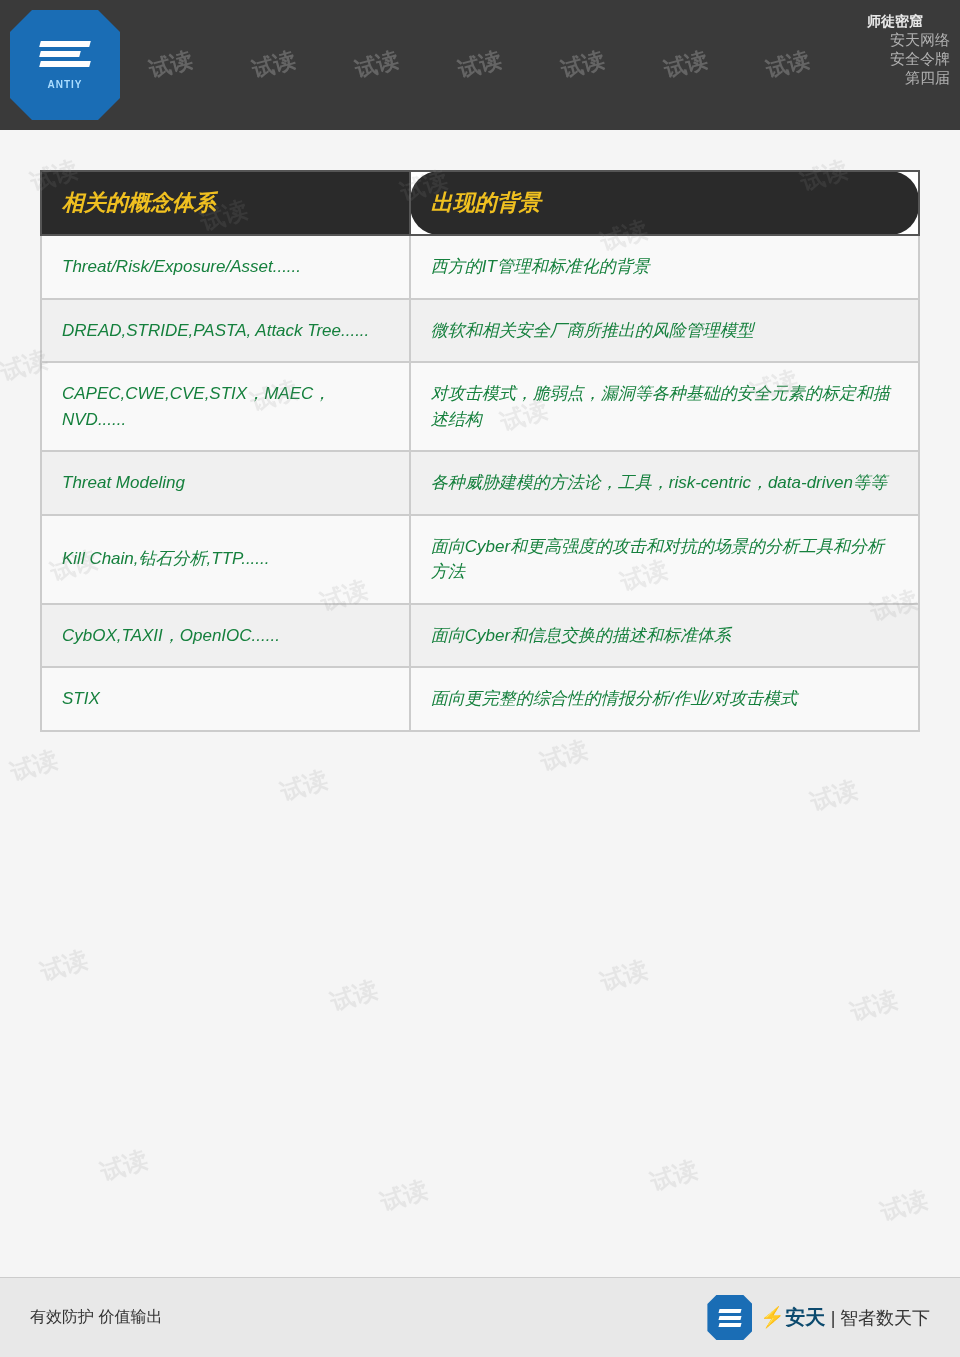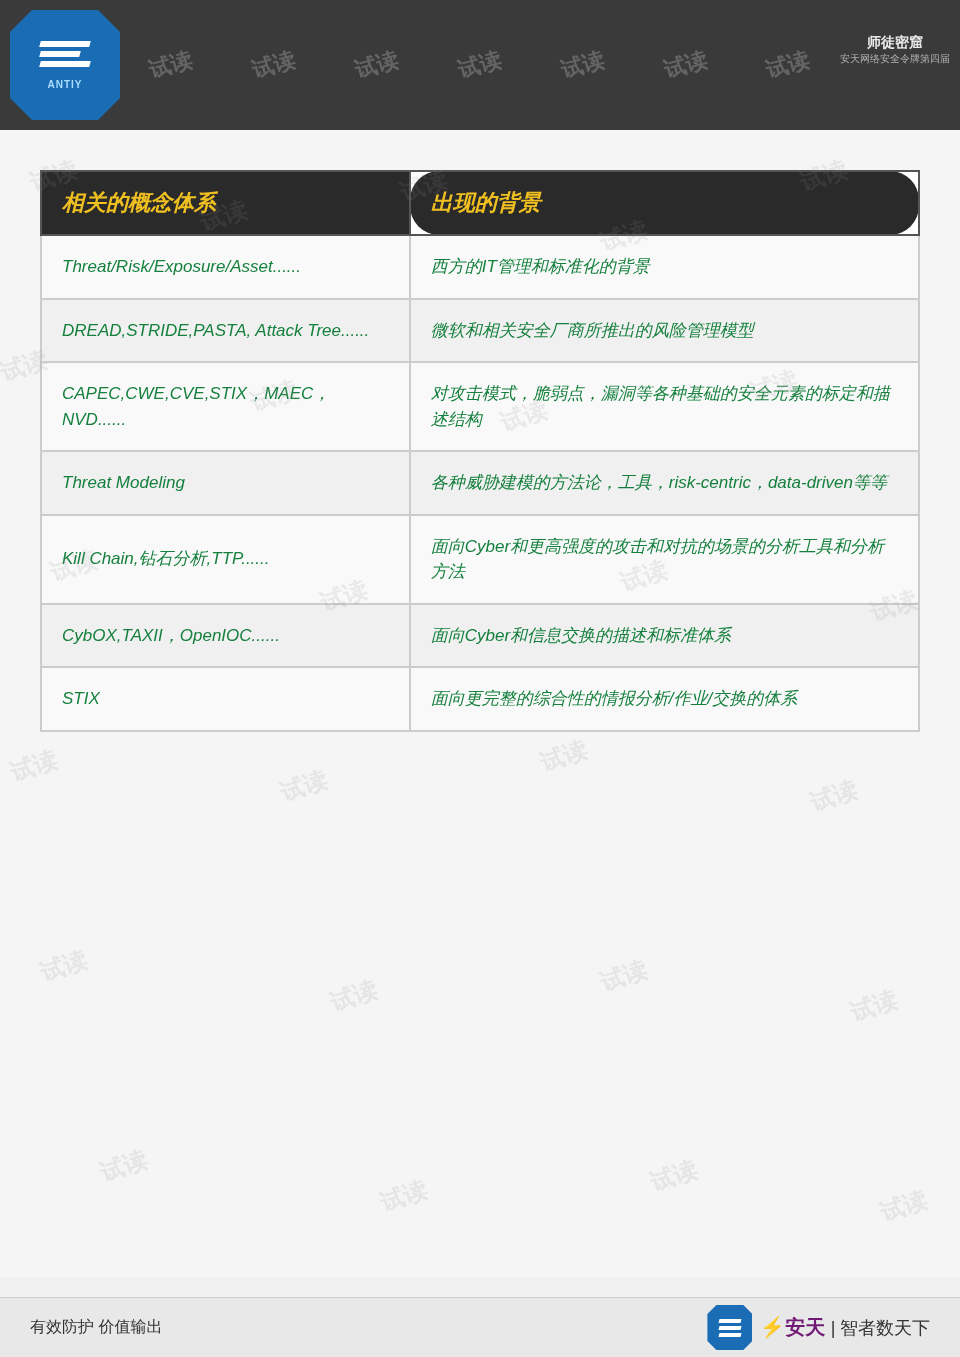--- a/index.html
+++ b/index.html
@@ -97,22 +97,23 @@
     }
 
     .header-right-logo .brand-name {
       color: #e8e8e8;
       font-size: 14px;
       font-weight: bold;
     }
 
     .header-right-logo .brand-sub {
       color: #b0b0b0;
-      font-size: 10px;
-      text-align: left;
+      font-size: 15px;
+      text-align: right;
+      margin-left: 36px;
     }
 
     
     .main-content {
       padding: 30px 40px;
       background: #f5f5f5;
       min-height: calc(1357px - 130px - 80px);
     }
 
     
@@ -154,21 +155,21 @@
     
     .col-left { width: 42%; }
     .col-right { width: 58%; border-radius: 29px; }
 
     
     .footer {
       position: absolute;
       bottom: 0;
       left: 0;
       right: 0;
-      height: 60px;
+      height: 80px;
       background: #e8e8e8;
       border-top: 1px solid #ccc;
       display: flex;
       align-items: center;
       justify-content: space-between;
       padding: 0 30px;
     }
 
     .footer-text {
       font-size: 16px;
@@ -200,21 +201,21 @@
     .footer-logo-icon .mini-line {
       width: 22px;
       height: 4px;
       background: white;
       transform: skewX(-15deg);
     }
 
     .footer-brand {
       font-size: 20px;
       font-weight: bold;
-      color: #701a75;
+      color: #0c4a6e;
     }
 
     .footer-brand-cn {
       font-size: 18px;
       color: #333;
     }
 
     
     .wm-overlay {
       position: absolute;
@@ -296,21 +297,21 @@
         <tr>
           <td>Kill Chain,钻石分析,TTP......</td>
           <td>面向Cyber和更高强度的攻击和对抗的场景的分析工具和分析方法</td>
         </tr>
         <tr>
           <td>CybOX,TAXII，OpenIOC......</td>
           <td>面向Cyber和信息交换的描述和标准体系</td>
         </tr>
         <tr>
           <td>STIX</td>
-          <td>面向更完整的综合性的情报分析/作业/交换的体系</td>
+          <td>面向更完整的综合性的情报分析/作业/对攻击模式</td>
         </tr>
       </tbody>
   </table>
 
 </div>
 
 <div class="wm-overlay" id="wm-overlay">
     <span class="wm-item" style="top: 160px; left: 30px;">试读</span>
     <span class="wm-item" style="top: 200px; left: 200px;">试读</span>
     <span class="wm-item" style="top: 170px; left: 400px;">试读</span>

